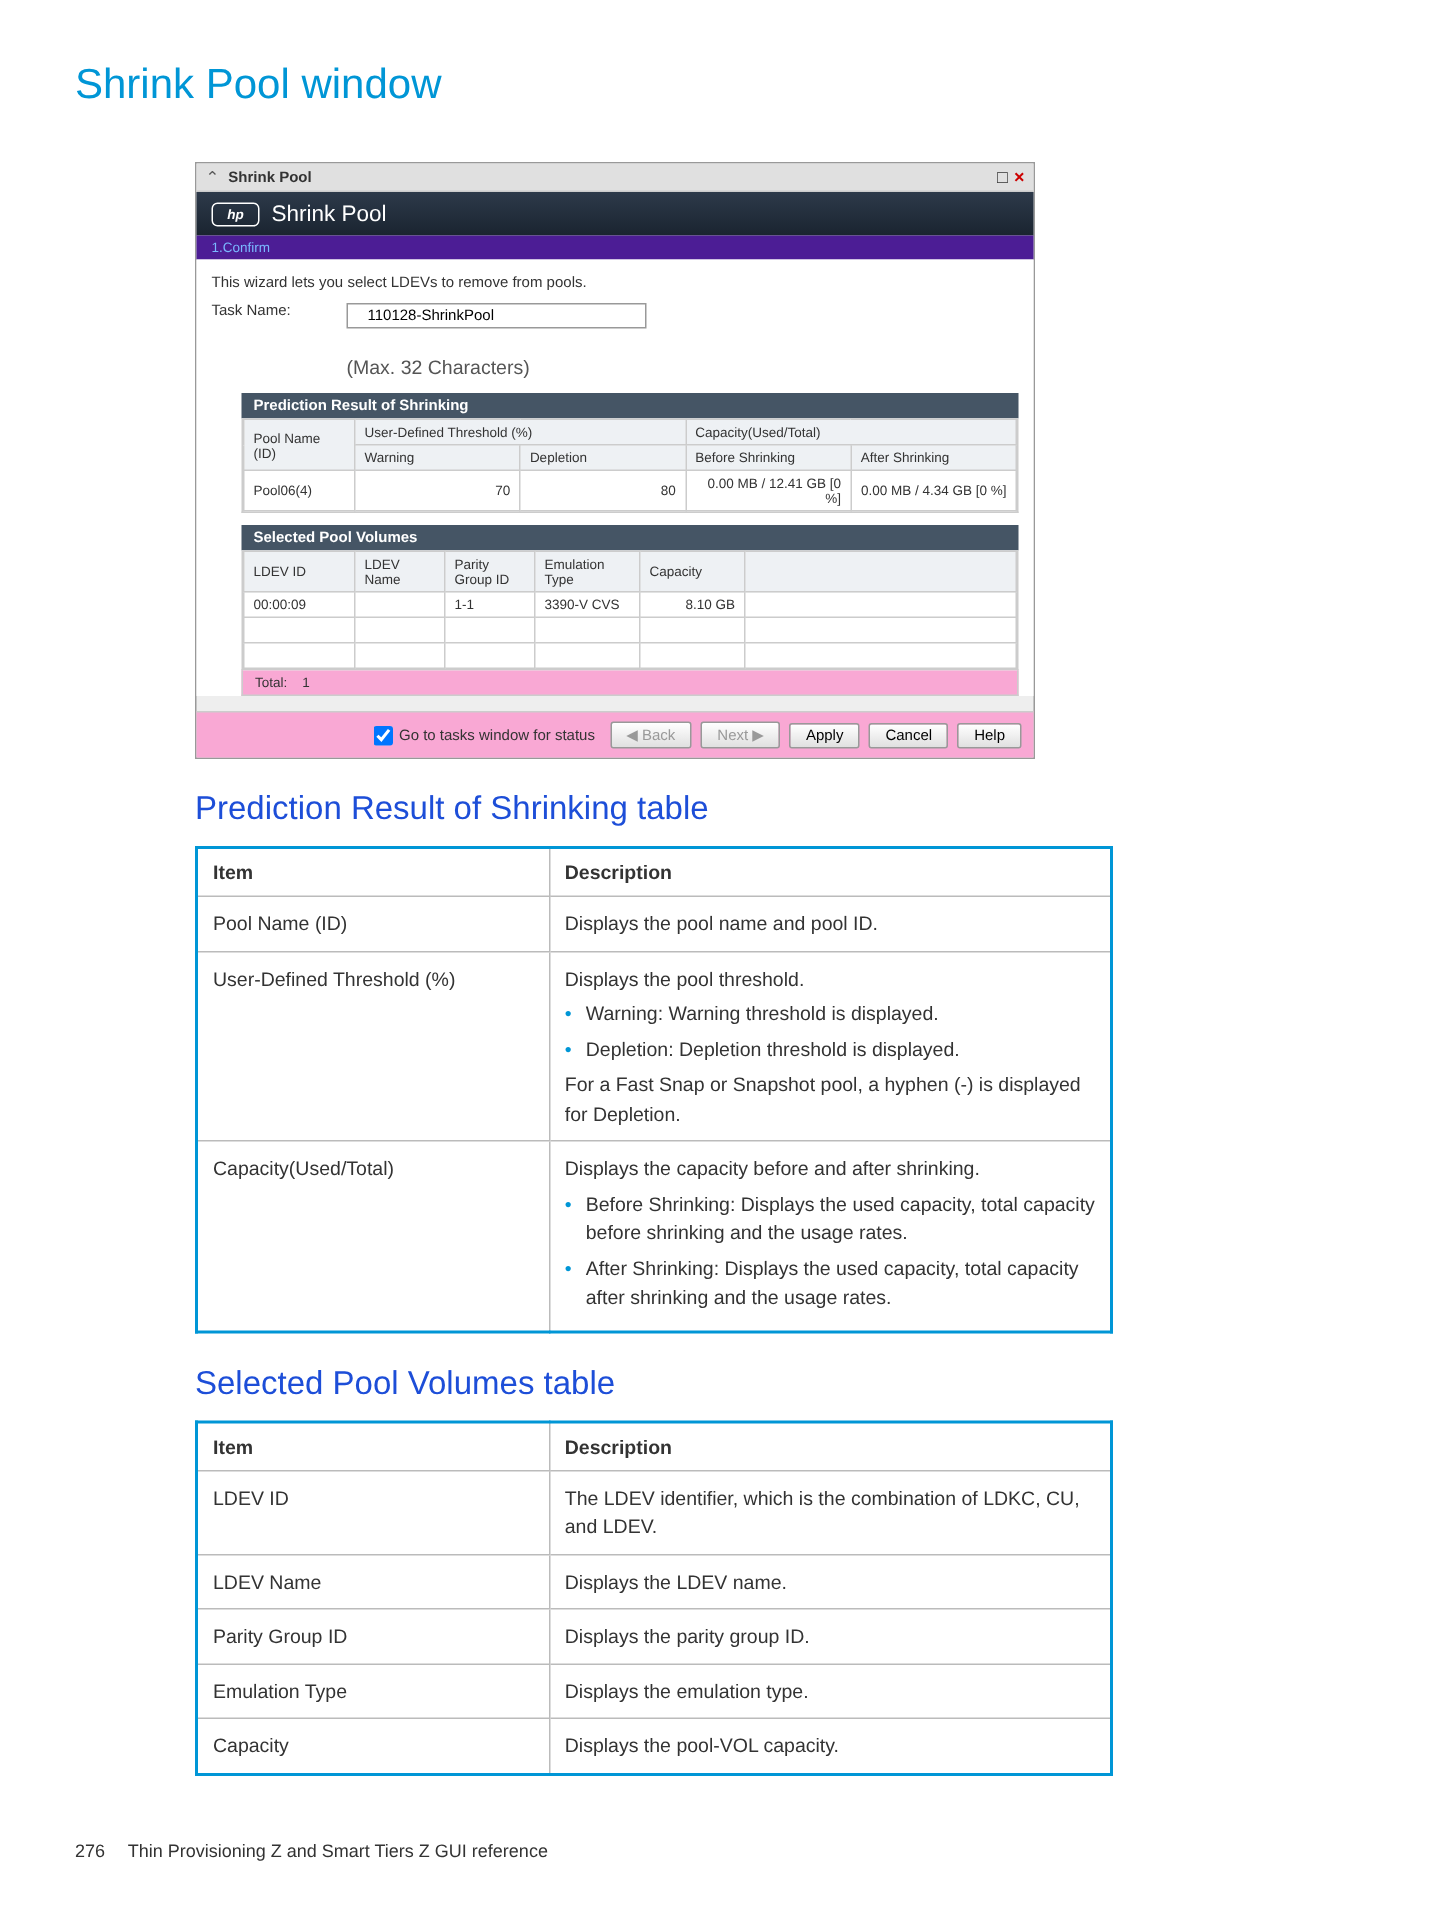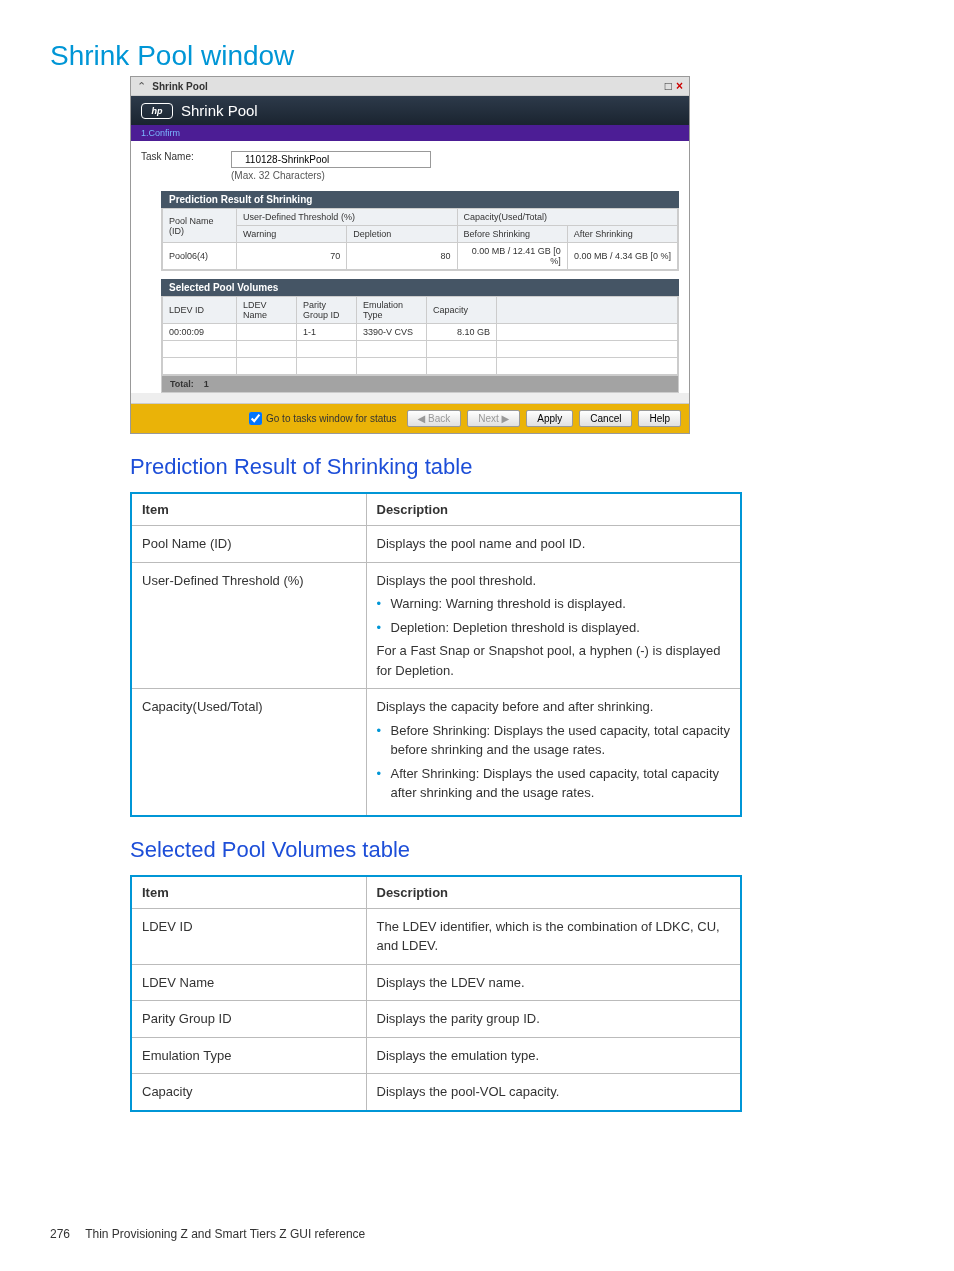--- a/index.html
+++ b/index.html
@@ -11,21 +11,21 @@
     padding: 40px 50px 40px 50px;
     color: #333;
     font-size: 14px;
     position: relative;
     min-height: 1271px;
   }
   h1.page-title {
     font-size: 28px;
     font-weight: 300;
     color: #0096d6;
-    margin-bottom: 4px;
+    margin-bottom: 36px;
   }
   h2.section-title {
     font-size: 22px;
     font-weight: 300;
     color: #1d4ed8;
     margin: 20px 0 12px 80px;
   }
   
   .wizard {
     width: 560px;
@@ -78,21 +78,21 @@
   }
   .wizard .instr { margin-bottom: 8px; color:#333; }
   .wizard .formrow { display: flex; align-items: flex-start; margin-bottom: 10px; }
   .wizard .formrow .lbl { width: 90px; color:#333; }
   .wizard .formrow .field input {
     font-size: 10px;
     padding: 2px 13px;
     width: 200px;
     border: 1px solid #999;
   }
-  .wizard .formrow .hint { font-size: 10px; color:#555; margin-top:2px; }
+  .wizard .formrow .hint { font-size: 13px; color:#555; margin-top:18px; }
   .wizard .group-header {
     background: #455565;
     color: #fff;
     padding: 3px 8px;
     font-weight: bold;
     font-size: 10px;
     margin: 0 0 0 20px;
   }
   .wizard .group-body {
     margin-left: 20px;
@@ -112,32 +112,31 @@
     color: #333;
     vertical-align: middle;
   }
   .wizard table.inner th {
     background: #eef1f4;
     font-weight: normal;
     text-align: left;
   }
   .wizard table.inner td.num { text-align: right; }
   .wizard .total-row {
-    background: #a3a3a3;
+    background: #f9a8d4;
     padding: 3px 8px;
     font-size: 9px;
     margin-left: 20px;
     border: 1px solid #ccc;
     border-top: none;
     display:flex;
     gap:10px;
-    font-weight:bold;
   }
   .wizard .footer {
-    background: #eab308;
+    background: #f9a8d4;
     padding: 6px 8px;
     border-top: 1px solid #ccc;
     display: flex;
     align-items: center;
     justify-content: flex-end;
     gap: 6px;
     font-size: 10px;
     margin-top: 10px;
   }
   .wizard .footer .chk { margin-right: auto; display: flex; align-items: center; gap: 4px; margin-left: 110px;}
@@ -204,20 +203,21 @@
     <span class="win-btn close">×</span>
   </div>
   <div class="brandbar">
     <span class="hp-logo">hp</span>
     <span>Shrink Pool</span>
   </div>
   <div class="stepbar">
     <span class="active">1.Confirm</span>
   </div>
   <div class="content">
+    <div class="instr">This wizard lets you select LDEVs to remove from pools.</div>
     <div class="formrow">
       <div class="lbl">Task Name:</div>
       <div class="field">
         <input type="text" value="110128-ShrinkPool" style="">
         <div class="hint">(Max. 32 Characters)</div>
       </div>
     </div>
 
     <div class="group-header">Prediction Result of Shrinking</div>
     <div class="group-body">

